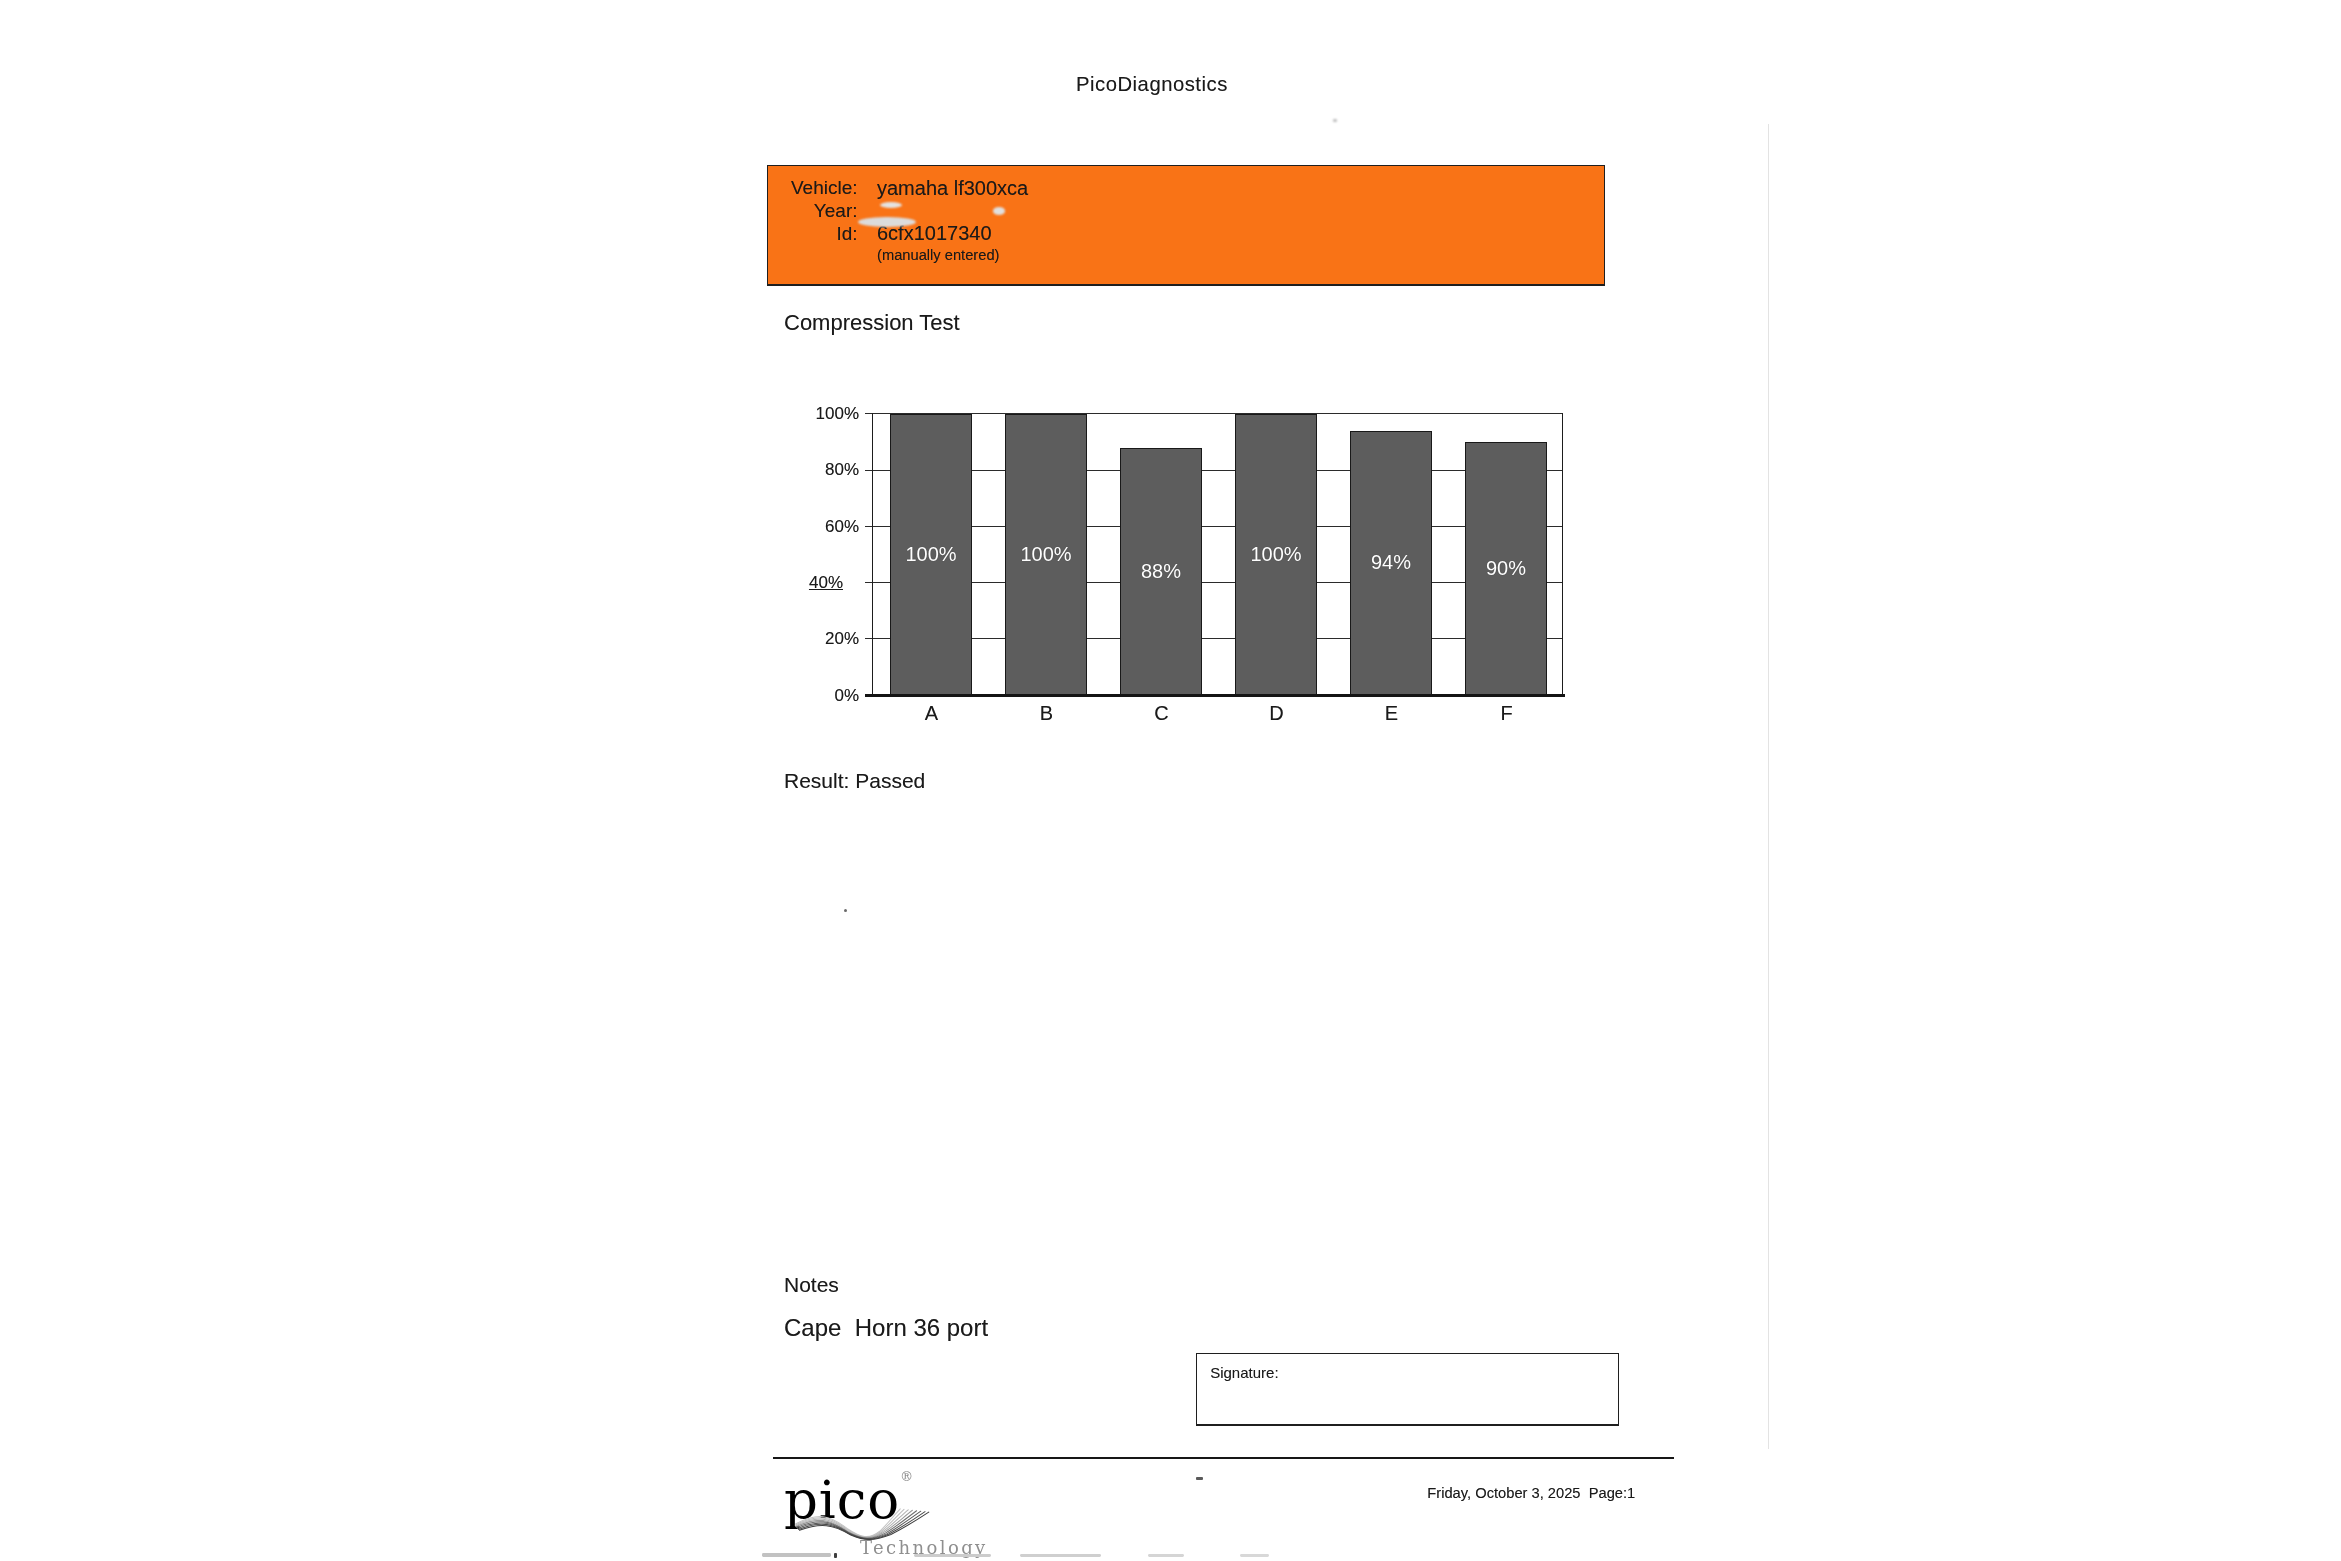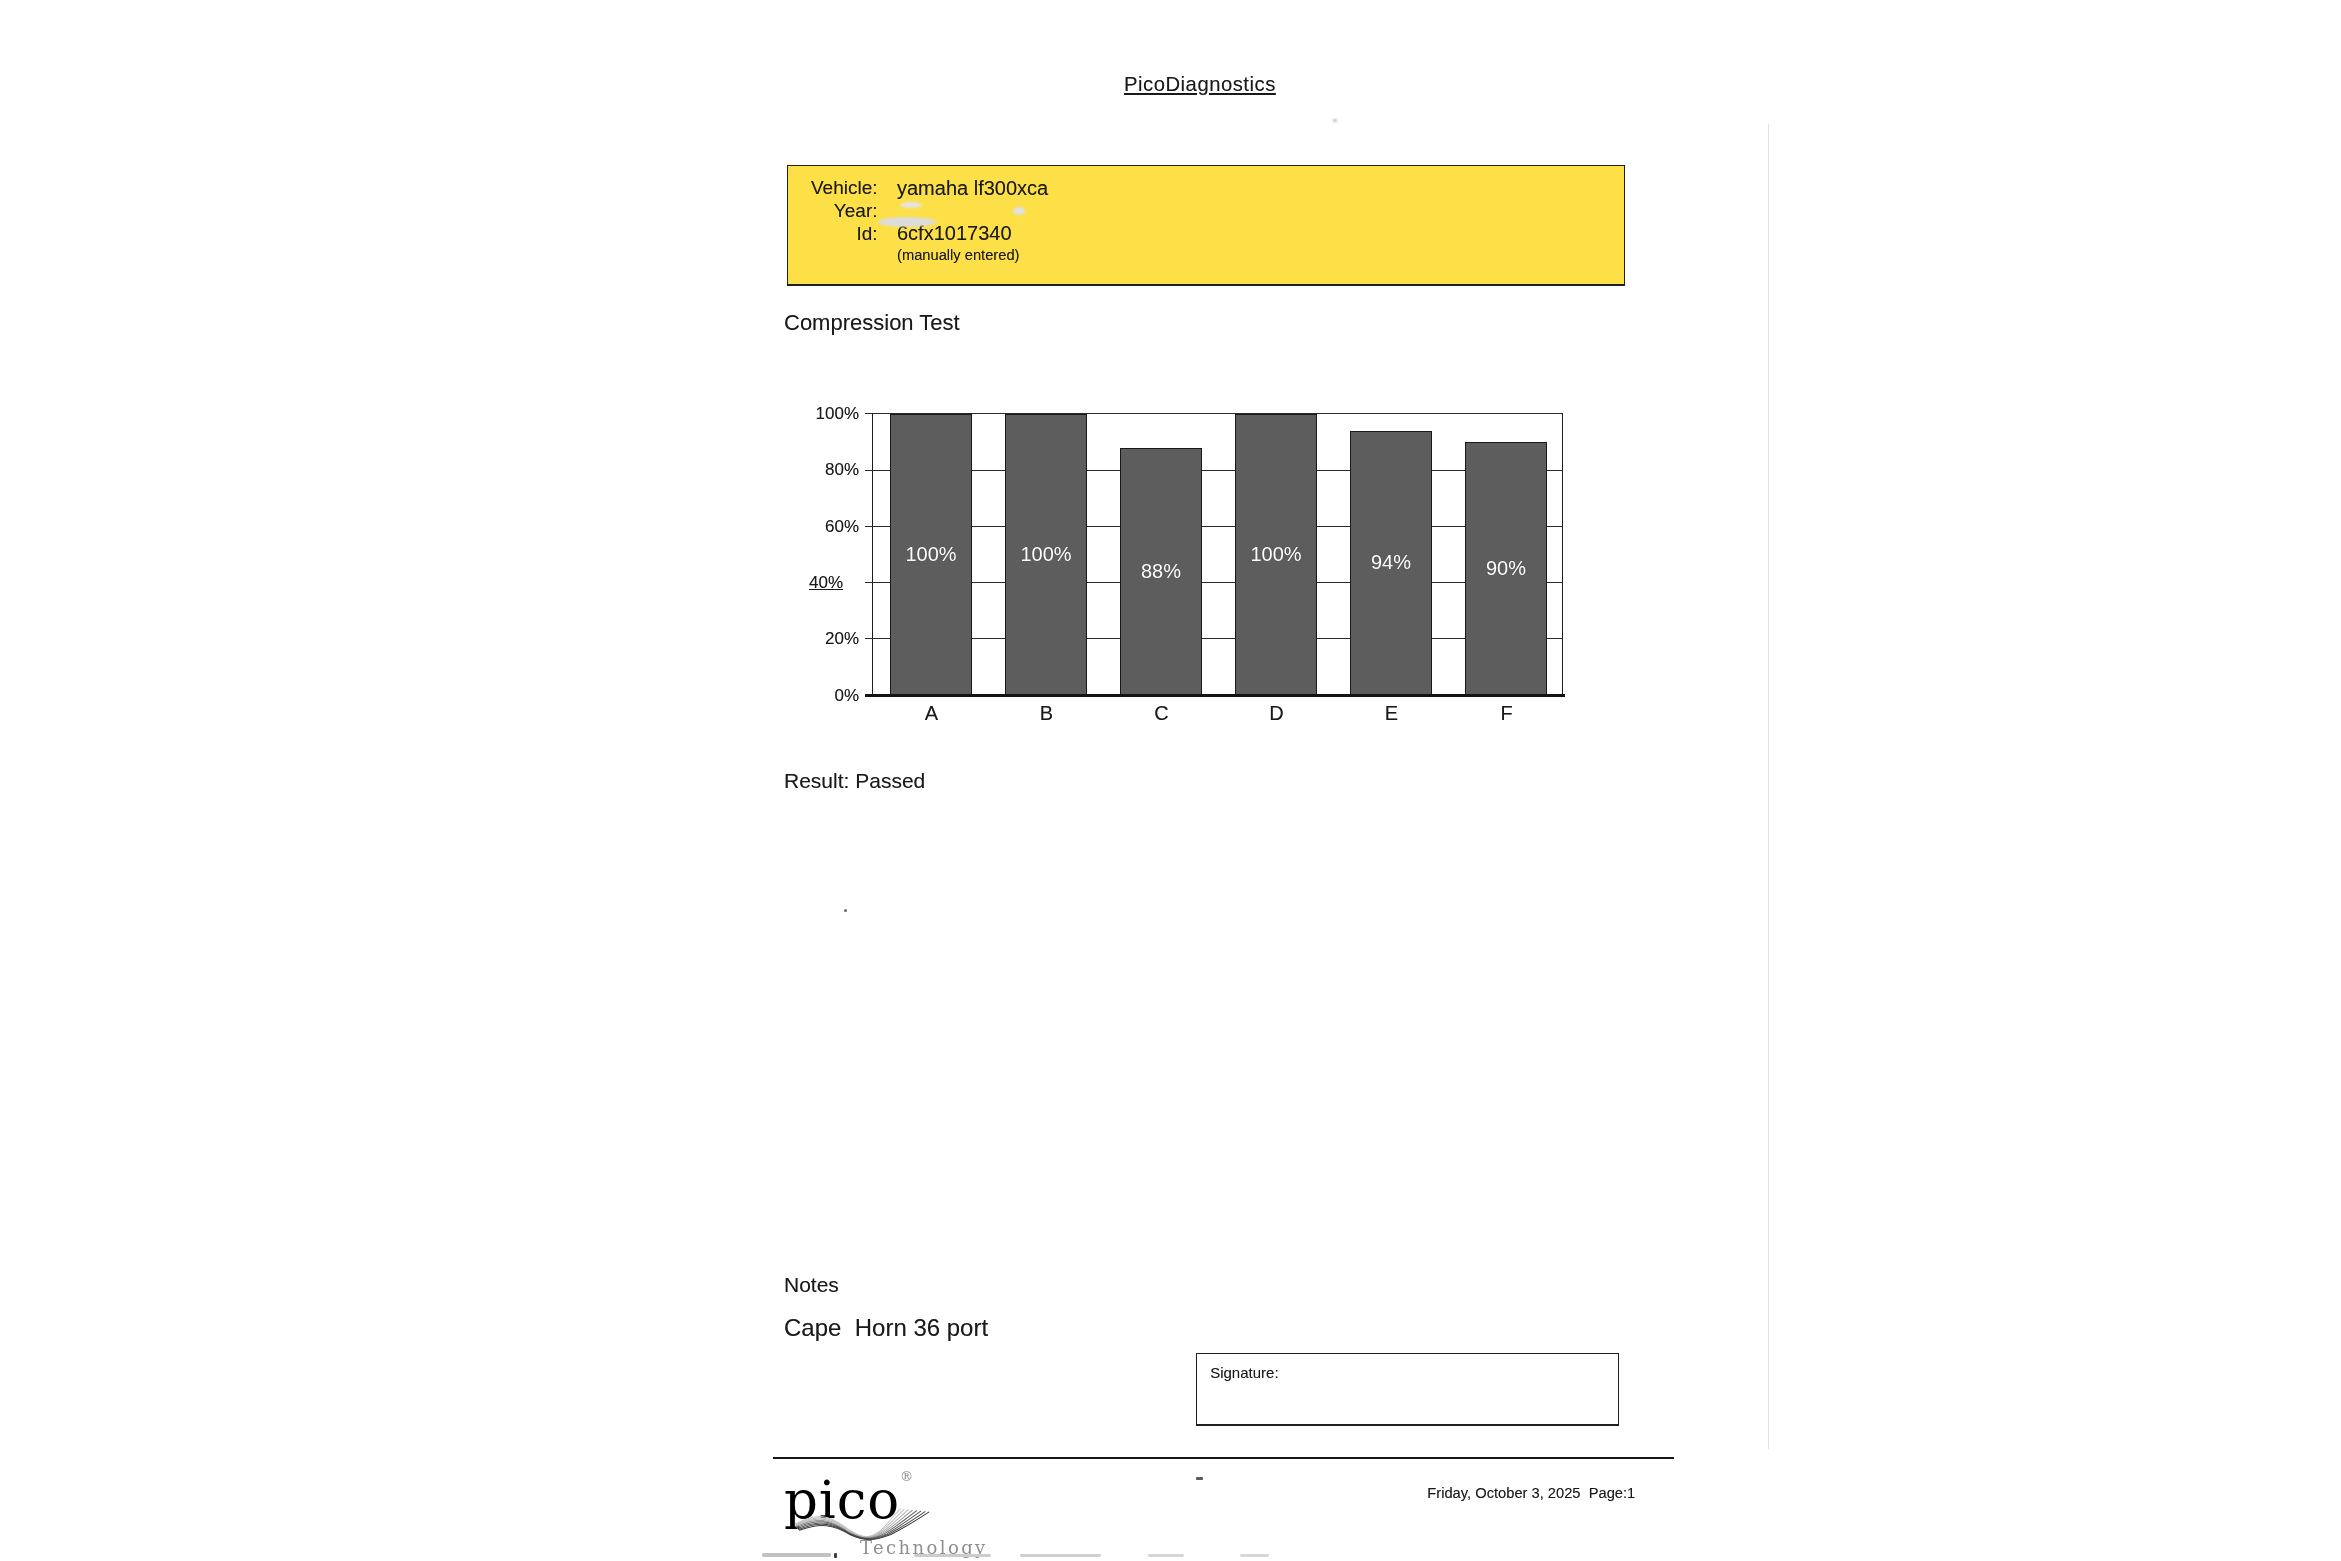--- a/index.html
+++ b/index.html
@@ -1,21 +1,21 @@
 <!DOCTYPE html>
 <html style="font-size:7.6px"><head>
 <meta charset="utf-8">
 <style>
   html,body{margin:0;padding:0;background:#ffffff;}
   .page{position:relative;width:2342px;height:1561px;background:#ffffff;overflow:hidden;
         font-family:"Liberation Sans",sans-serif;color:#1a1a1a;}
   .abs{position:absolute;}
   .doc-title{font-size:20.3px;letter-spacing:0.5px;}
   .scan-text{text-shadow:0 0 0.5px rgba(0,0,0,.35);}
-  .vbox{border:1.4px solid #1f1f1f;border-bottom-width:2.8px;background:#fde047;margin-left:20px;}
+  .vbox{border:1.4px solid #1f1f1f;border-bottom-width:2.8px;background:#f97316;}
   .vlabel{text-align:right;font-size:19px;}
   .vvalue{font-size:20px;}
   .vnote{font-size:14.7px;}
   .h1{font-size:22px;}
   .chart-box{border:1.4px solid #232323;background:#fff;}
   .chart-title{text-align:center;font-size:20px;}
   .ytick{font-size:17px;text-align:right;}
   .xtick{font-size:20px;text-align:center;}
   .bar-label{font-size:20px;color:#ffffff;text-align:center;text-shadow:0 0 0.9px rgba(0,0,0,.4);}
   .result{font-size:21px;}
@@ -29,21 +29,21 @@
   .date-line{font-size:14.7px;white-space:pre;}
   .smudge{border-radius:50%;filter:blur(0.9px);}
   .strip{filter:blur(0.5px);border-radius:1.4px;}
   .edge-line{background:#e3e3e3;}
 </style>
 </head>
 <body>
 
 <div class="page">
 
-  <div class="abs doc-title scan-text" style="left:1124px;top:73px;text-decoration:underline;">PicoDiagnostics</div>
+  <div class="abs doc-title scan-text" style="left:1076px;top:73px;">PicoDiagnostics</div>
   <div class="abs smudge" style="left:1333px;top:119px;width:4.3px;height:2.8px;background:#b8b8b8;"></div>
 
   <div class="abs vbox" style="left:767px;top:165px;width:836px;height:118px;">
     <div class="abs vlabel scan-text" style="left:8.5px;top:11.4px;width:81px;">Vehicle:</div>
     <div class="abs vvalue scan-text" style="left:109px;top:11px;">yamaha lf300xca</div>
     <div class="abs vlabel scan-text" style="left:8.5px;top:34px;width:81px;">Year:</div>
     <div class="abs vvalue scan-text" style="left:109px;top:34px;"></div>
     <div class="abs vlabel scan-text" style="left:8.5px;top:57px;width:81px;">Id:</div>
     <div class="abs vvalue scan-text" style="left:109px;top:56px;">6cfx1017340</div>
     <div class="abs vnote scan-text" style="left:109px;top:81px;">(manually entered)</div>

